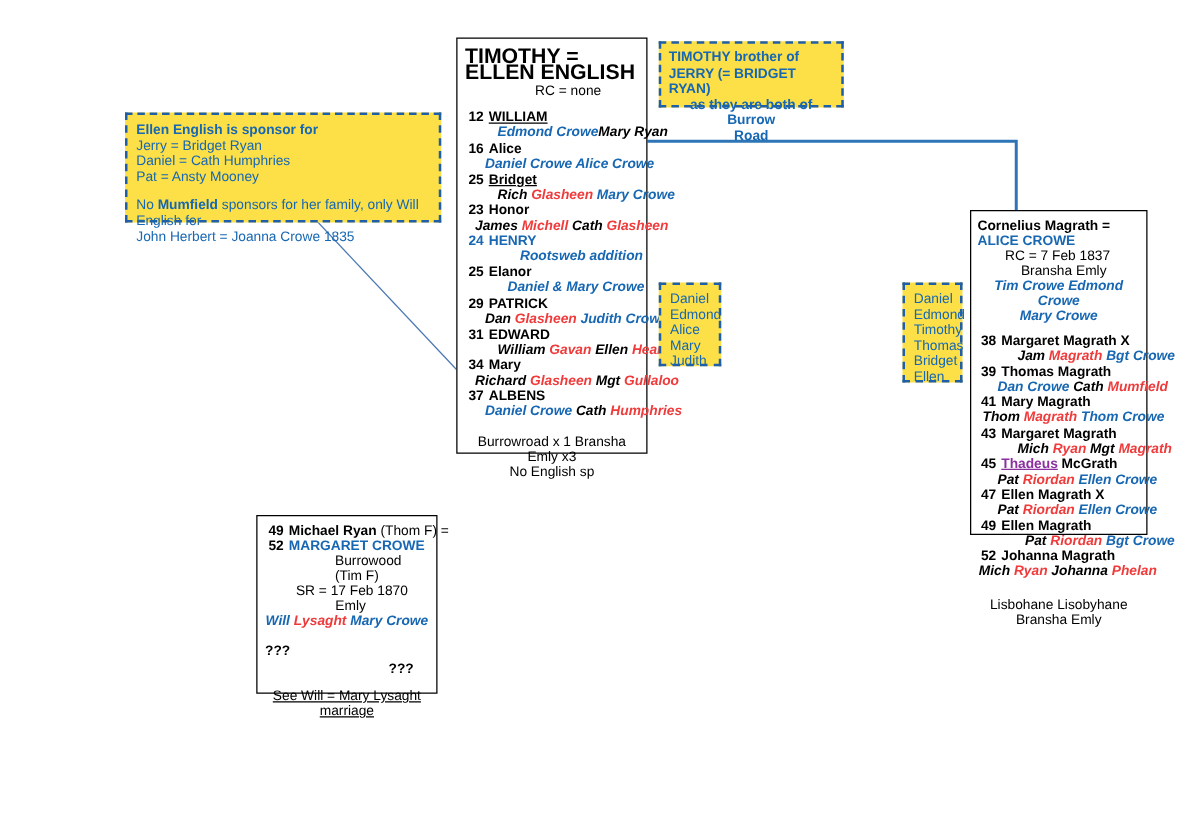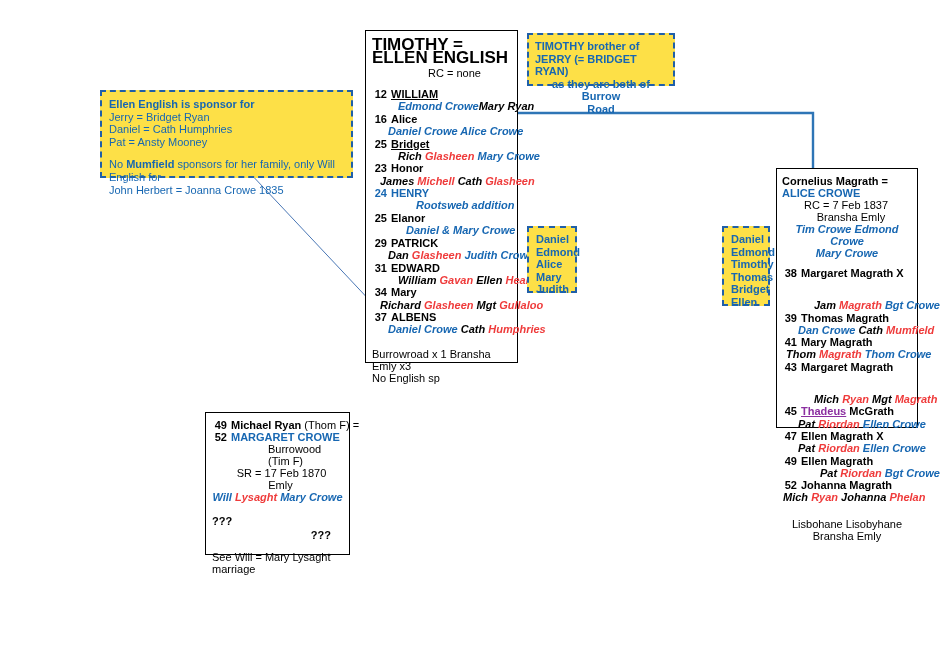--- a/index.html
+++ b/index.html
@@ -72,21 +72,21 @@
   .sp-row {
     line-height: 12.6px;
     font-style: italic;
     white-space: nowrap;
   }
   .sp-r1 { padding-left: 26px; }
   .sp-r2 { padding-left: 16px; }
   .sp-r3 { padding-left: 44px; }
   .sp-r4 { padding-left: 8px; }
   .sp-r5 { padding-left: 34px; }
-  .foot-note { margin-top: 12px; line-height: 12px; }
+  .foot-note { margin-top: 12px; text-align: center; line-height: 12px; }
 
   
   #ellen-note {
     left: 100px; top: 90px; width: 253px; height: 88px;
     padding: 6px 7px;
     line-height: 12.6px;
   }
   #ellen-note .ttl { font-weight: bold; }
 
   
@@ -95,21 +95,21 @@
     padding: 5px 6px;
     font-weight: bold;
     line-height: 12.6px;
     text-align: center;
   }
   #timjerry-note .l1, #timjerry-note .l2 { text-align: left; }
 
   
   .namelist {
     padding: 5px 7px;
-    font-weight: bold;
+    font-weight: normal;
     line-height: 12.6px;
   }
   #names-left  { left: 527px; top: 226px; width: 50px; height: 67px; }
   #names-right { left: 722px; top: 226px; width: 48px; height: 80px; }
 
   
   #magrath-box {
     left: 776px; top: 168px; width: 142px; height: 260px;
     padding: 6px 5px 0 5px;
   }
@@ -118,42 +118,42 @@
   #magrath-box .h3 { padding-left: 22px; }
   #magrath-box .h4 { text-align: center; padding-left: 8px; }
   #magrath-box .h5 { font-weight: bold; font-style: italic; text-align: center; }
   #magrath-box .h6 { font-weight: bold; font-style: italic; text-align: center; }
   .mg-list { margin-top: 8px; }
   .mg-row { line-height: 12.2px; white-space: nowrap; font-weight: bold; }
   .mg-row .num { display: inline-block; width: 15px; text-align: right; margin-right: 4px; }
   .mg-sp { line-height: 12.4px; font-style: italic; font-weight: bold; white-space: nowrap; }
   .mg-b { padding-left: 16px; }
   .mg-c { padding-left: 4px; }
-  .mg-d { padding-left: 32px; margin-top: 20px; }
+  .mg-d { padding-left: 32px; }
   .mg-e { padding-left: 38px; }
   .mg-f { padding-left: 1px; }
   #magrath-box .places { margin-top: 14px; text-align: center; line-height: 12.4px; }
 
   
   #ryan-box {
     left: 205px; top: 412px; width: 145px; height: 143px;
     padding: 6px 6px 0 6px;
   }
   #ryan-box .r1 { font-weight: bold; white-space: nowrap; }
   #ryan-box .r1 .num { display:inline-block; width: 15px; text-align: right; margin-right: 4px;}
   #ryan-box .r2 { font-weight: bold; white-space: nowrap; }
   #ryan-box .r2 .num { display:inline-block; width: 15px; text-align: right; margin-right: 4px;}
   #ryan-box .thin { font-weight: normal; }
   #ryan-box .r3 { padding-left: 56px; }
   #ryan-box .r4 { text-align: center; padding-left: 8px; }
   #ryan-box .r5 { text-align: center; padding-left: 6px; }
   #ryan-box .r6 { text-align: center; font-style: italic; font-weight: bold; }
   #ryan-box .q1 { font-weight: bold; margin-top: 12px; }
   #ryan-box .q2 { font-weight: bold; text-align: right; padding-right: 12px; margin-top: 2px;}
-  #ryan-box .see { text-align: left; margin-top: 10px; line-height: 12.4px; }
+  #ryan-box .see { text-align: center; margin-top: 10px; line-height: 12.4px; text-decoration: underline; }
 </style>
 </head>
 <body>
 
 <div class="canvas">
 
   <svg class="lines" viewBox="0 0 950 672" xmlns="http://www.w3.org/2000/svg">
     <defs>
       <marker id="arrowhead" markerWidth="7" markerHeight="7" refX="5.5" refY="3" orient="auto" markerUnits="strokeWidth">
         <path d="M0,0.4 L6,3 L0,5.6 z" fill="#4a77b5"></path>

